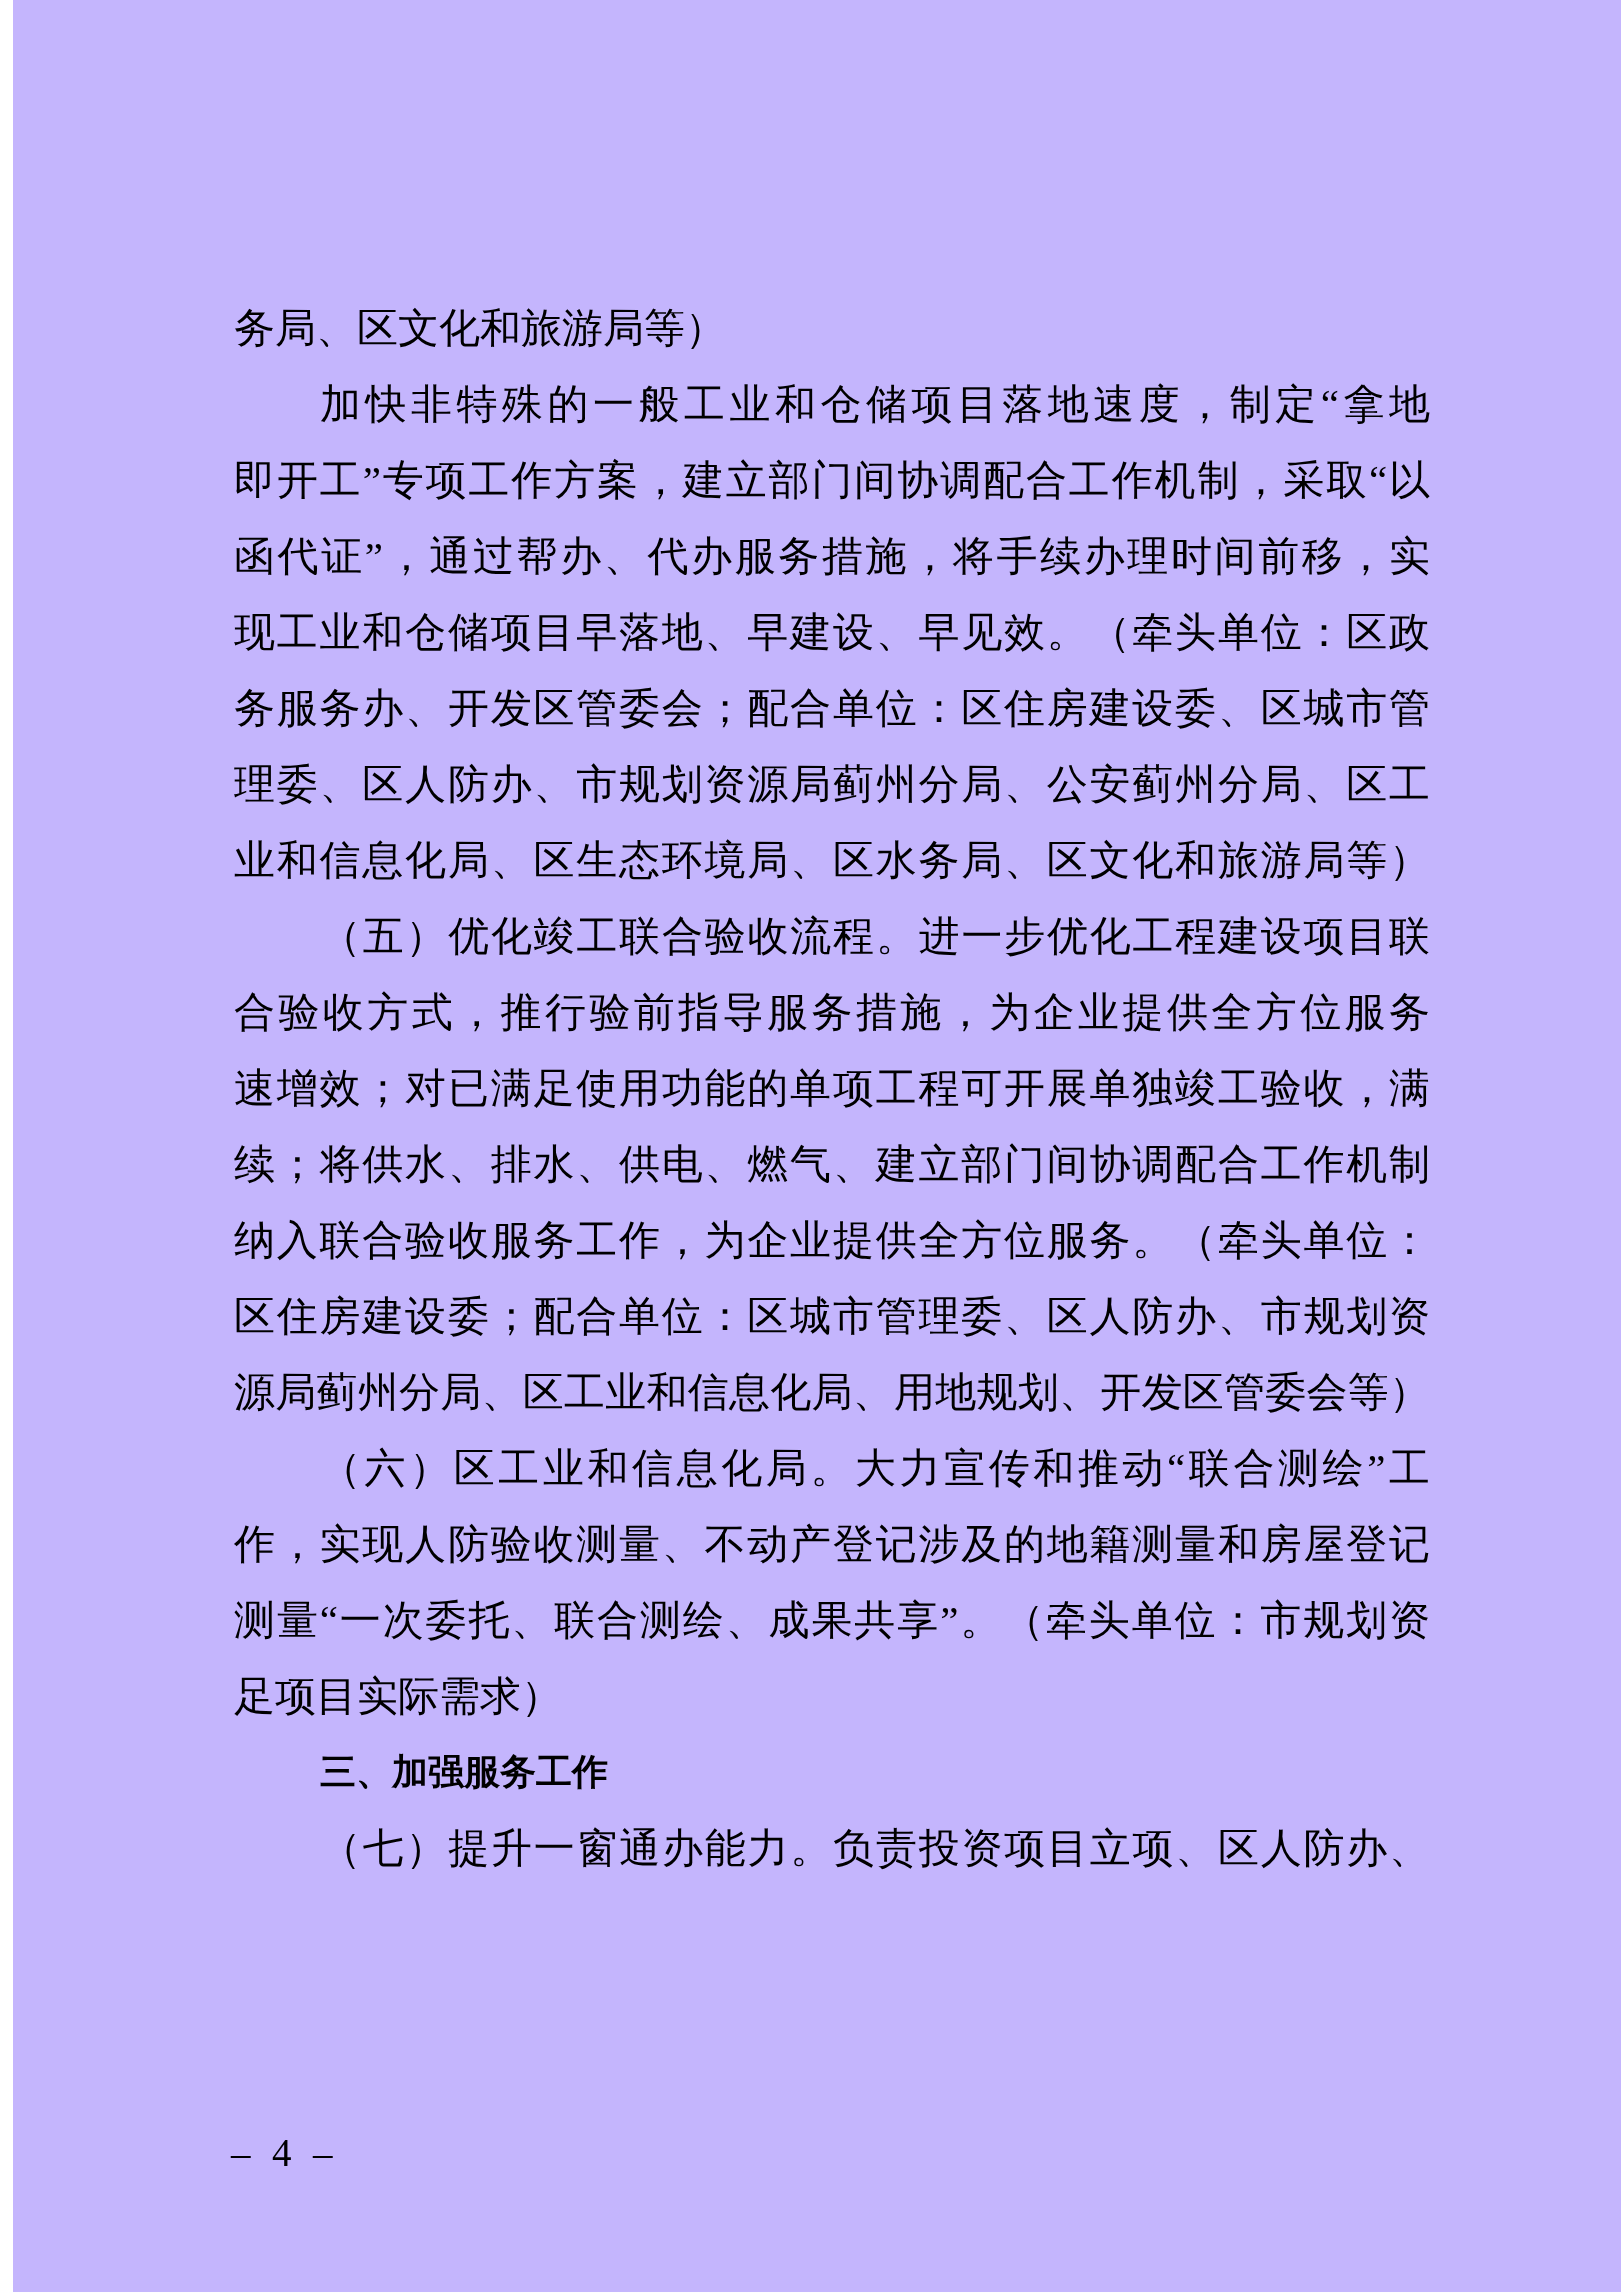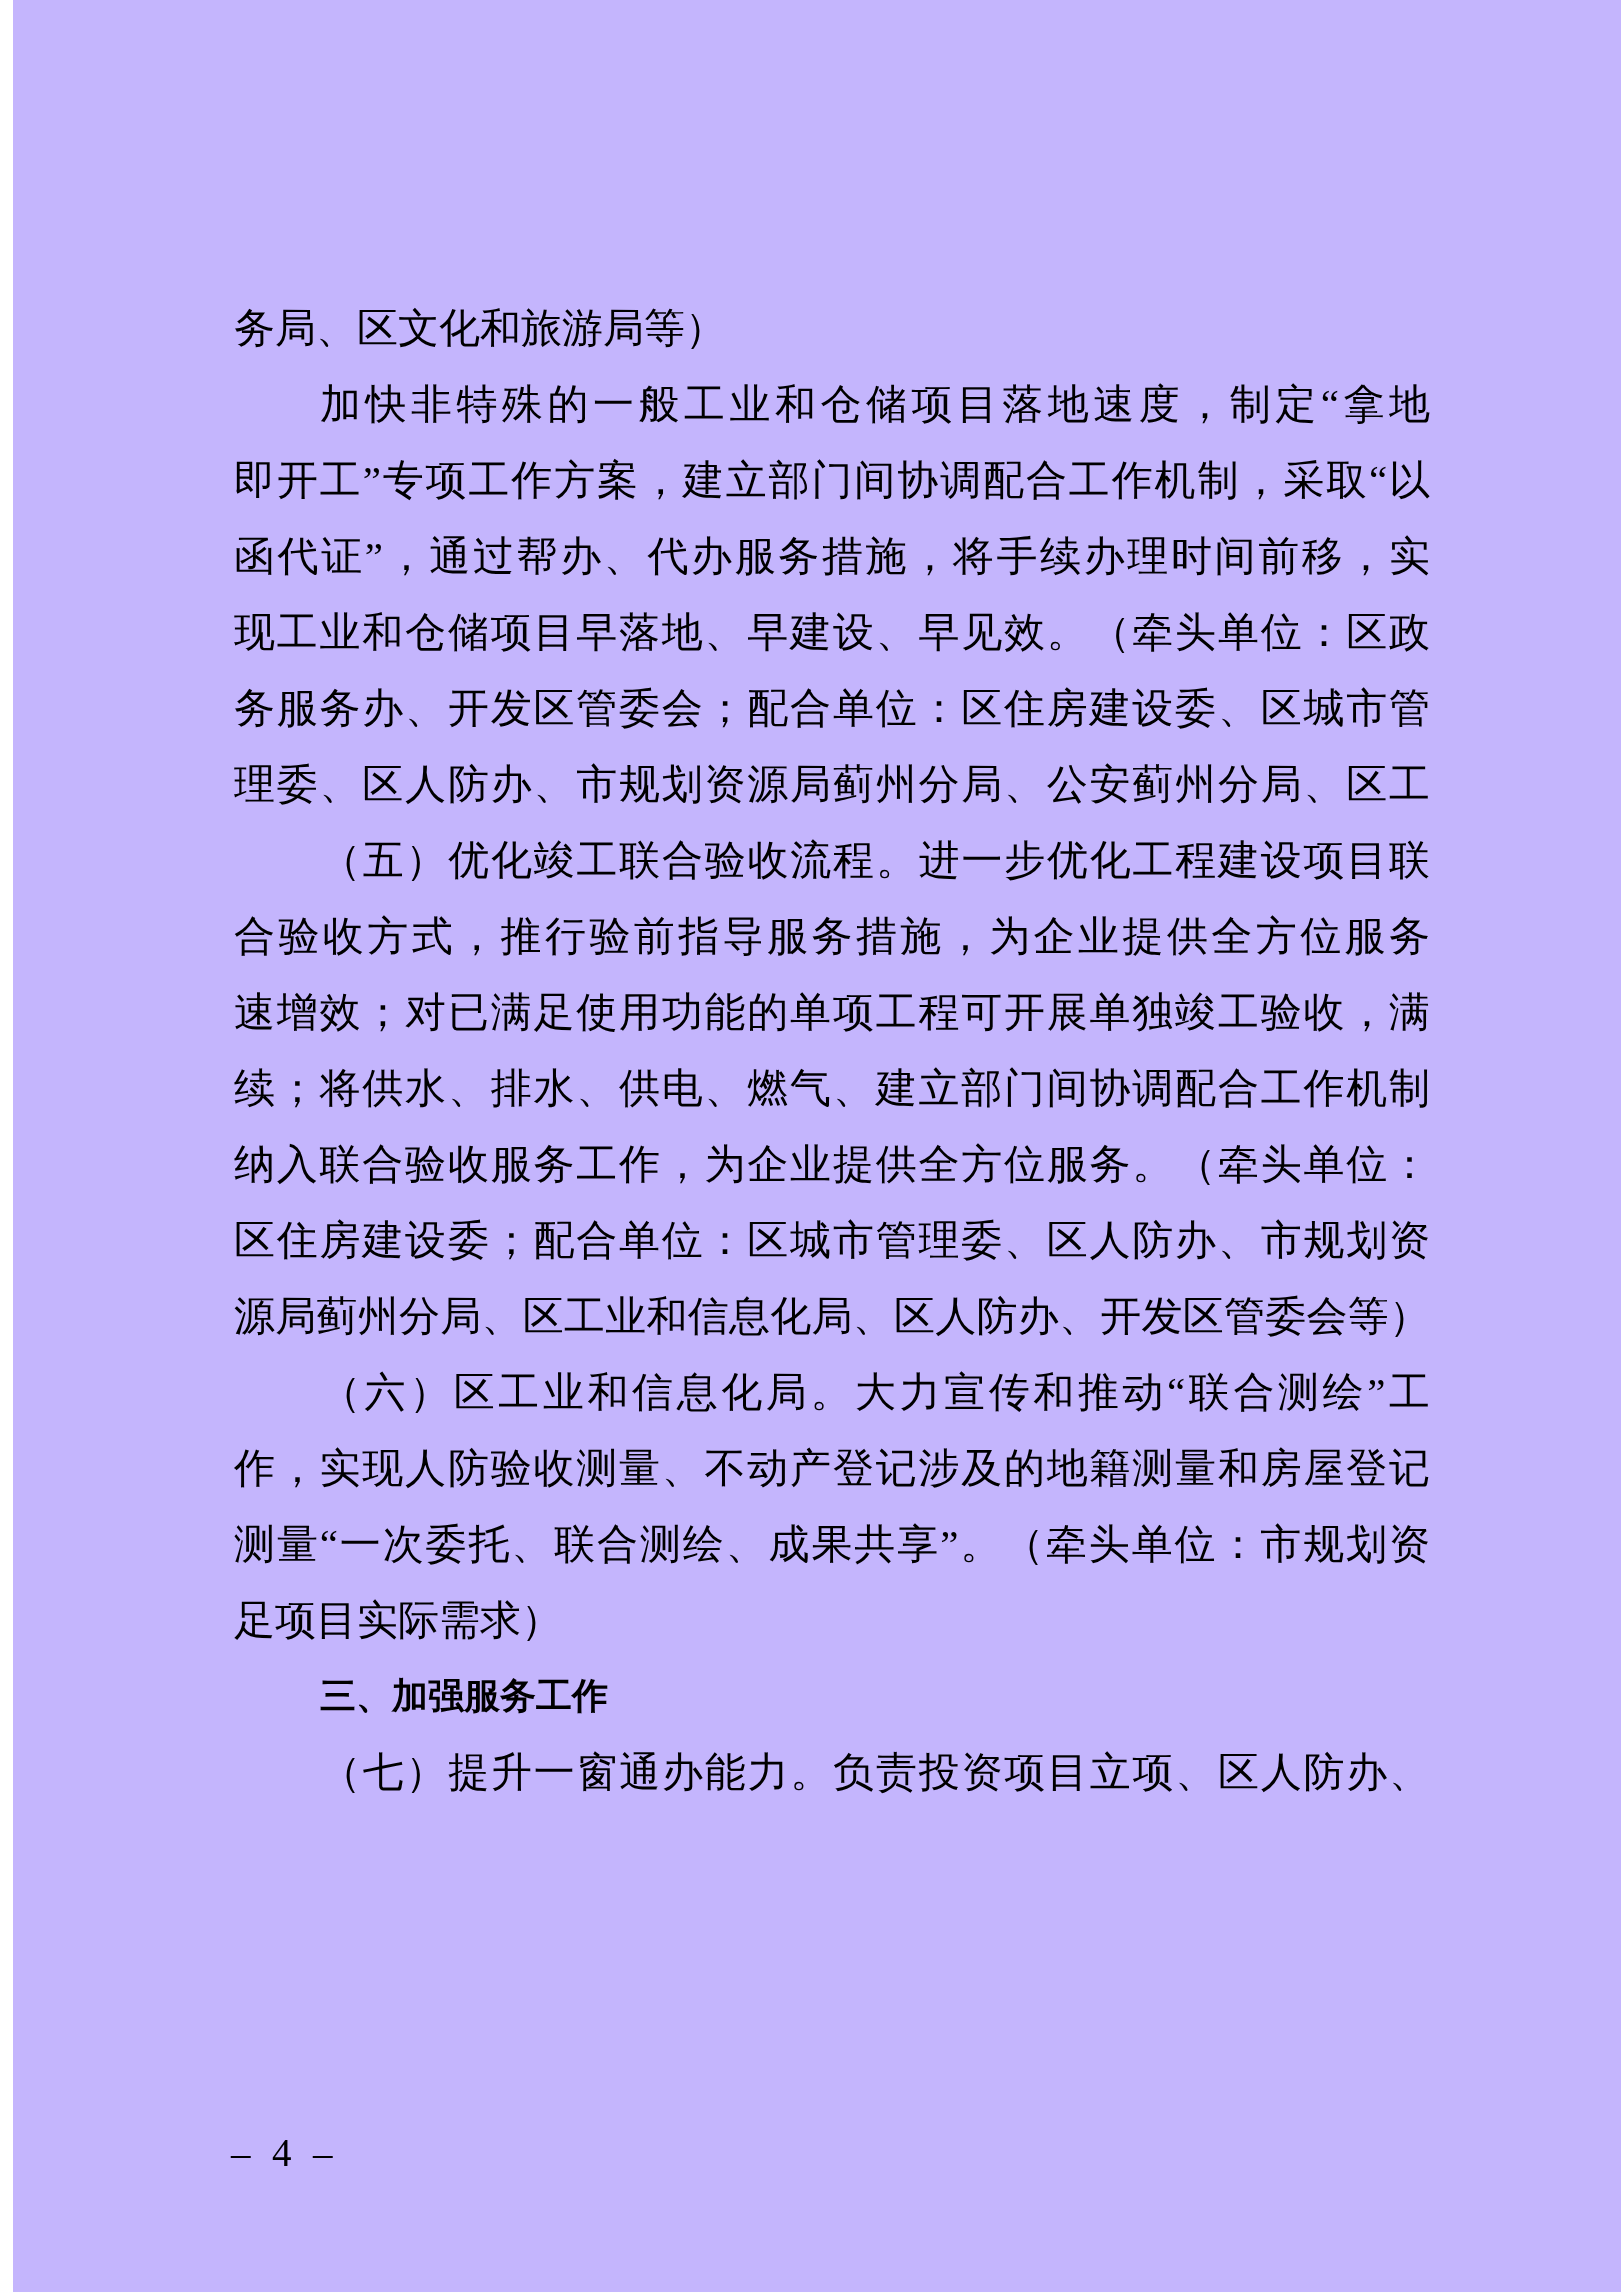--- a/index.html
+++ b/index.html
@@ -66,27 +66,28 @@
 
 <div class="page">
   <div class="textblock">
     <div class="bodyline end">务局、区文化和旅游局等）</div>
     <div class="bodyline fill indent">加快非特殊的一般工业和仓储项目落地速度，制定“拿地</div>
     <div class="bodyline fill">即开工”专项工作方案，建立部门间协调配合工作机制，采取“以</div>
     <div class="bodyline fill">函代证”，通过帮办、代办服务措施，将手续办理时间前移，实</div>
     <div class="bodyline fill">现工业和仓储项目早落地、早建设、早见效。（牵头单位：区政</div>
     <div class="bodyline fill">务服务办、开发区管委会；配合单位：区住房建设委、区城市管</div>
     <div class="bodyline fill">理委、区人防办、市规划资源局蓟州分局、公安蓟州分局、区工</div>
+    <div class="bodyline fill">业和信息化局、区生态环境局、区水务局、区文化和旅游局等）</div>
     <div class="bodyline fill indent">（五）优化竣工联合验收流程。进一步优化工程建设项目联</div>
     <div class="bodyline fill">合验收方式，推行验前指导服务措施，为企业提供全方位服务</div>
     <div class="bodyline fill">速增效；对已满足使用功能的单项工程可开展单独竣工验收，满</div>
     <div class="bodyline fill">续；将供水、排水、供电、燃气、建立部门间协调配合工作机制</div>
     <div class="bodyline fill">纳入联合验收服务工作，为企业提供全方位服务。（牵头单位：</div>
     <div class="bodyline fill">区住房建设委；配合单位：区城市管理委、区人防办、市规划资</div>
-    <div class="bodyline fill">源局蓟州分局、区工业和信息化局、区人防办、开发区管委会等）</div>
+    <div class="bodyline fill">源局蓟州分局、区工业和信息化局、用地规划、开发区管委会等）</div>
     <div class="bodyline fill indent">（六）区工业和信息化局。大力宣传和推动“联合测绘”工</div>
     <div class="bodyline fill">作，实现人防验收测量、不动产登记涉及的地籍测量和房屋登记</div>
     <div class="bodyline fill">测量“一次委托、联合测绘、成果共享”。（牵头单位：市规划资</div>
     <div class="bodyline end">足项目实际需求）</div>
     <div class="heading">三、加强服务工作</div>
     <div class="bodyline fill indent">（七）提升一窗通办能力。负责投资项目立项、区人防办、</div>
   </div>
   <div class="pagenum">– 4 –</div>
 </div>
 

